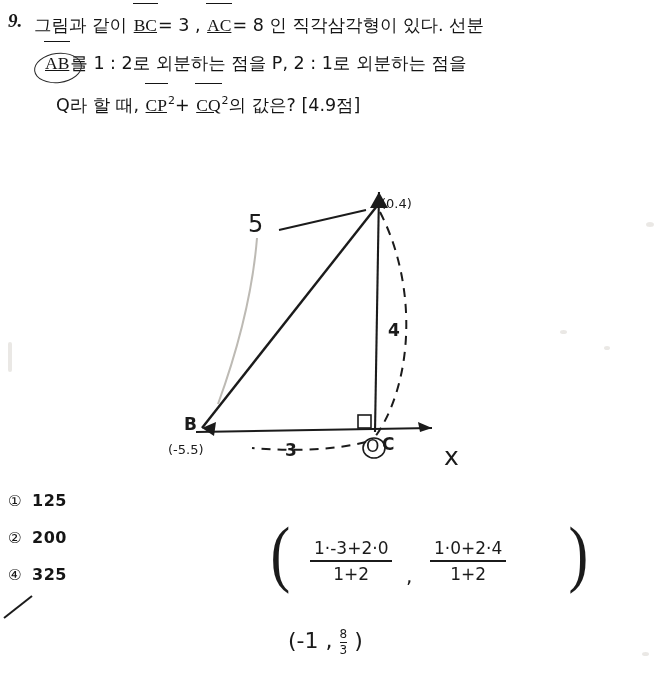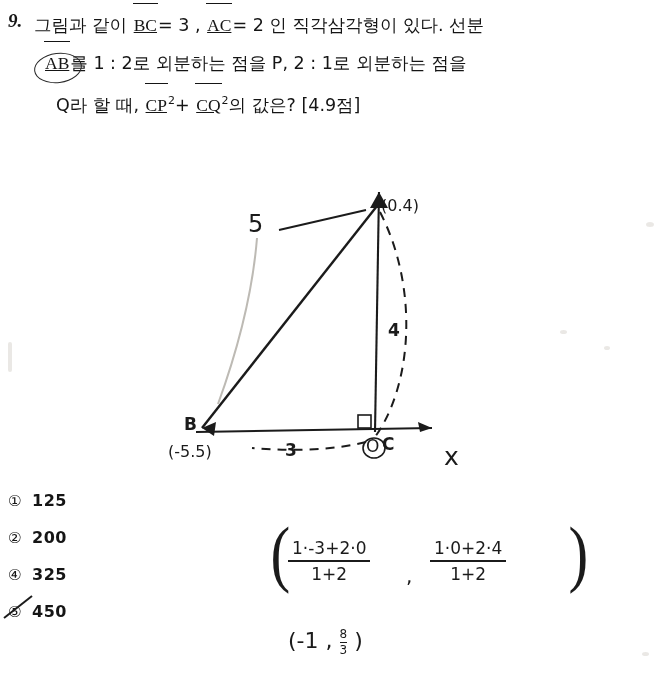--- a/index.html
+++ b/index.html
@@ -90,21 +90,21 @@
   .hand-label {
     position: absolute;
     font-family: "DejaVu Sans", sans-serif;
     font-size: 17px;
     font-weight: bold;
     color: #1b1b1b;
   }
   .hand-note {
     position: absolute;
     font-family: "DejaVu Sans", sans-serif;
-    font-size: 16px;
+    font-size: 13px;
     color: #1b1b1b;
   }
 
   
   #choices {
     position: absolute;
     left: 8px;
     top: 482px;
     width: 180px;
     font-family: "DejaVu Sans", sans-serif;
@@ -190,21 +190,21 @@
 </style>
 </head>
 <body>
 
 <div id="question-block">
   <span class="q-number">9.</span>
   <div class="q-lines">
     <div class="q-line">
       <span>그림과 같이</span>
       <span class="ovl">BC</span><span>= 3 ,</span>
-      <span class="ovl">AC</span><span>= 2 인 직각삼각형이 있다. 선분</span>
+      <span class="ovl">AC</span><span>= 8 인 직각삼각형이 있다. 선분</span>
     </div>
     <div class="q-line indent1">
       <span class="ovl">AB</span><span>를 1 : 2로 외분하는 점을 P, 2 : 1로 외분하는 점을</span>
     </div>
     <div class="q-line indent2">
       <span>Q라 할 때,</span>
       <span class="ovl">CP</span><span class="sup2">2</span><span>+</span>
       <span class="ovl">CQ</span><span class="sup2">2</span><span>의 값은? [4.9점]</span>
     </div>
   </div>
@@ -249,34 +249,31 @@
 <div id="choices">
   <div class="choice">
     <span class="marker">①</span><span class="ctext">125</span>
   </div>
   <div class="choice">
     <span class="marker">②</span><span class="ctext">200</span>
   </div>
   <div class="choice">
     <span class="marker">④</span><span class="ctext">325</span>
   </div>
-  <div class="choice">
-    <span class="marker">⑤</span><span class="ctext">450</span>
-  </div>
 </div>
 
 <svg id="choice-strike" viewBox="0 0 34 26">
   <line x1="2" y1="24" x2="30" y2="2" stroke="#1b1b1b" stroke-width="2"></line>
 </svg>
 
 <div id="work">
   <span class="big-paren" style="left:0px; top:-4px;">(</span>
   <span class="big-paren" style="left:298px; top:-4px;">)</span>
 
-  <div class="frac" style="left:20px; top:18px;">
+  <div class="frac" style="left:42px; top:18px;">
     <span class="num">1·-3+2·0</span>
     <span class="bar"></span>
     <span class="den">1+2</span>
   </div>
 
   <span class="comma-dot" style="left:138px; top:44px;">,</span>
 
   <div class="frac" style="left:162px; top:18px;">
     <span class="num">1·0+2·4</span>
     <span class="bar"></span>

